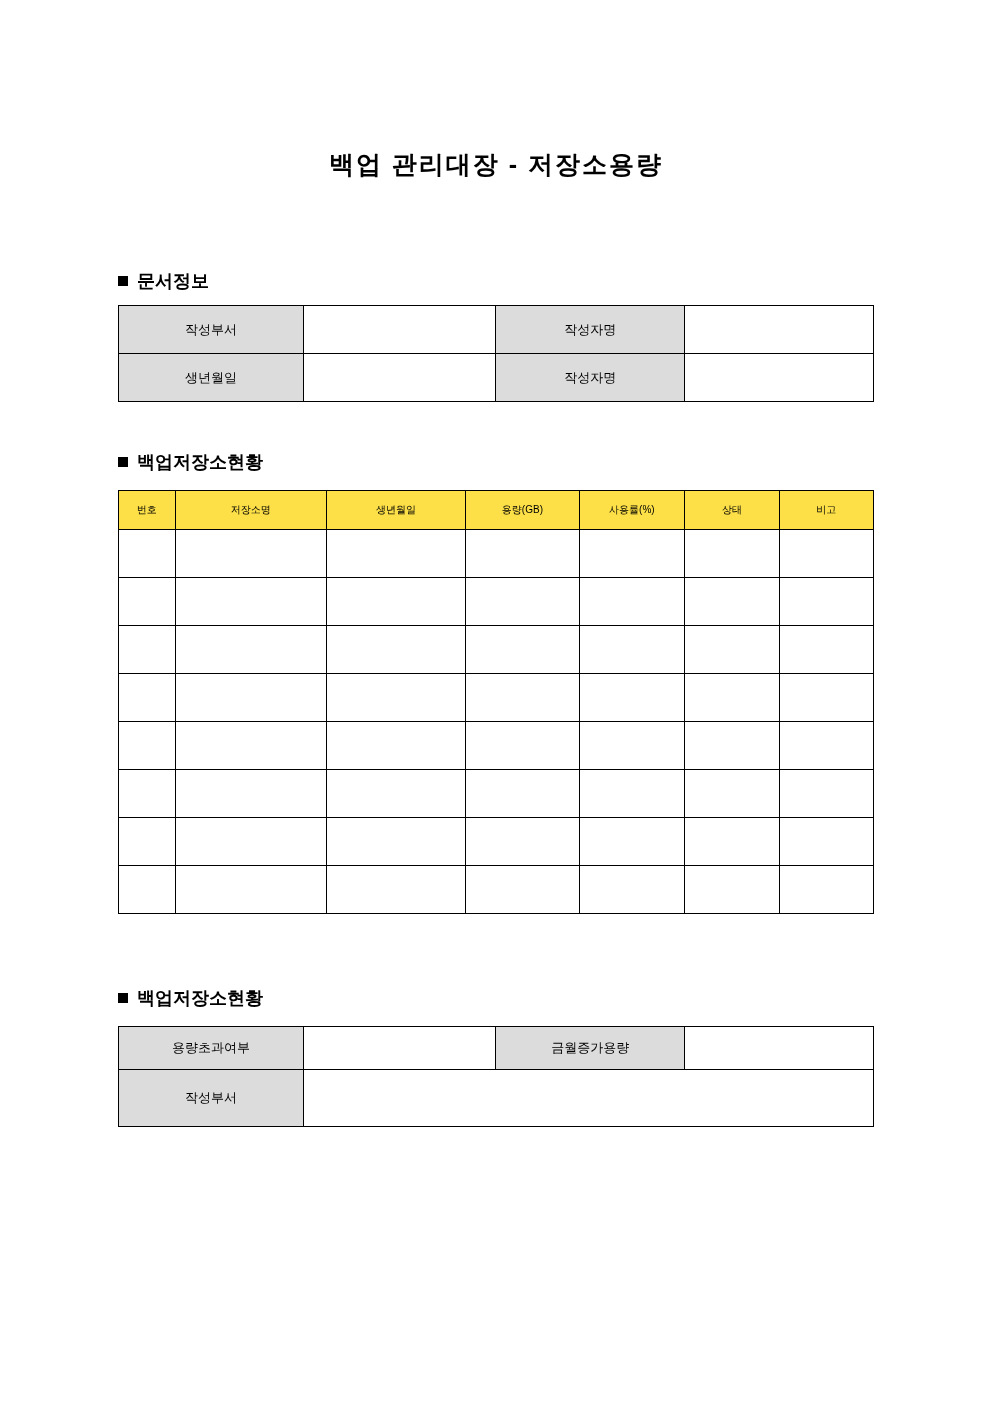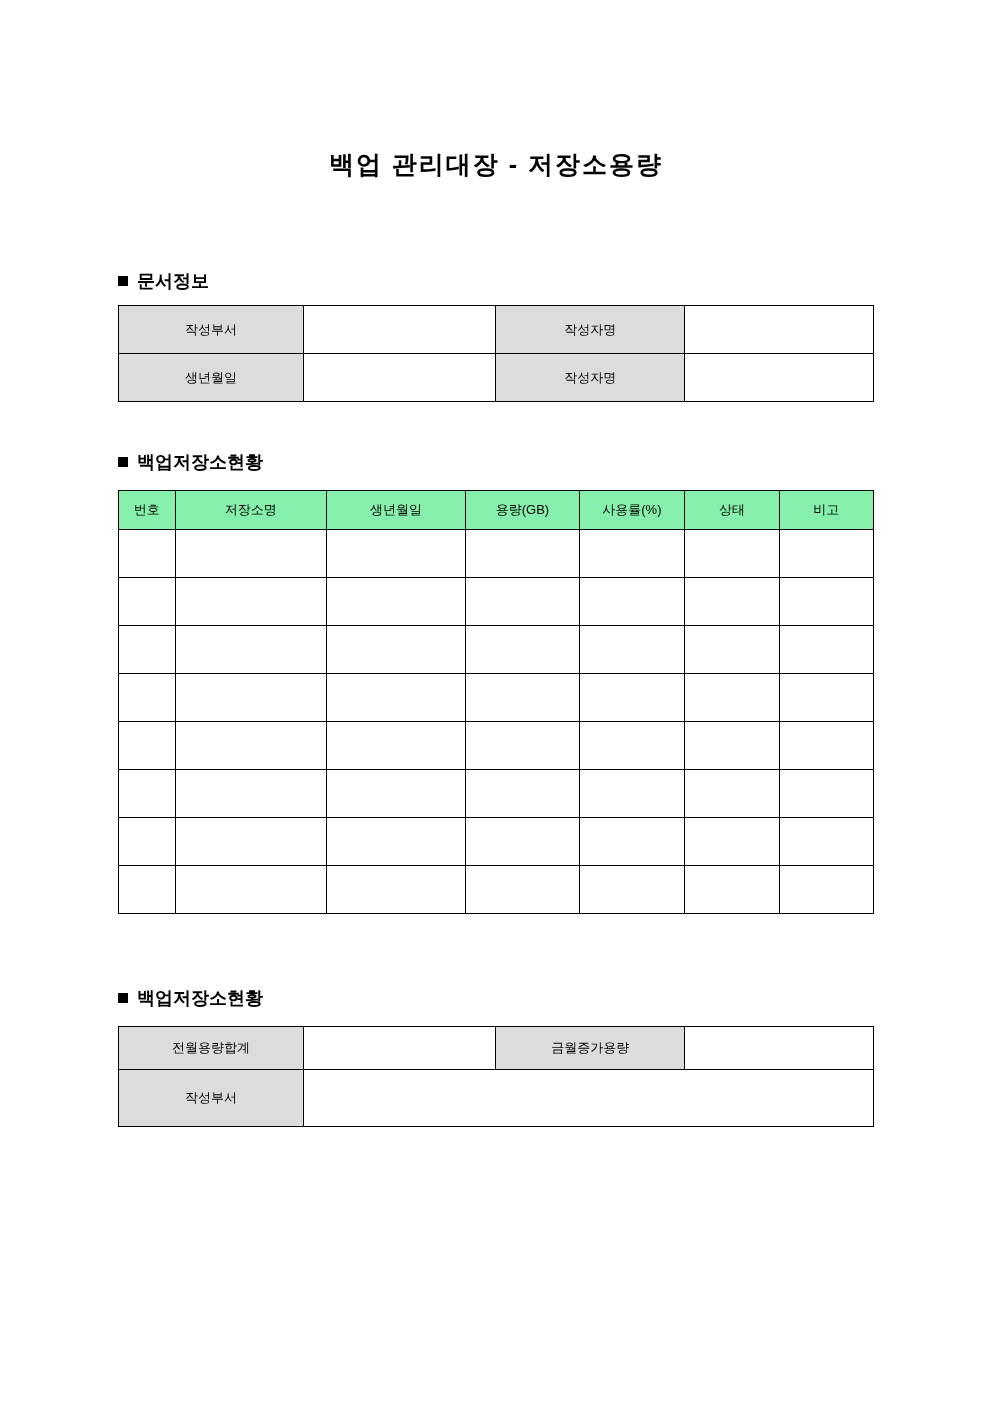--- a/index.html
+++ b/index.html
@@ -66,23 +66,23 @@
     padding: 0;
     height: 47px;
   }
   .label-cell {
     background: #dcdcdc;
   }
   .value-cell {
     background: #ffffff;
   }
   .storage-table th {
-    background: #86efac;
+    background: #fde047;
     height: 38px;
-    font-size: 13px;
+    font-size: 10px;
   }
   .storage-table td.data-cell {
     height: 47px;
     background: #ffffff;
   }
   .capacity-table td {
     height: 42px;
   }
   .capacity-table td.tall {
     height: 56px;
@@ -232,21 +232,21 @@
 
   <table class="capacity-table">
     <colgroup>
       <col style="width:24.5%">
       <col style="width:25.5%">
       <col style="width:25%">
       <col style="width:25%">
     </colgroup>
     <tbody>
       <tr>
-        <td class="label-cell">전월용량합계</td>
+        <td class="label-cell">용량초과여부</td>
         <td class="value-cell"></td>
         <td class="label-cell">금월증가용량</td>
         <td class="value-cell"></td>
       </tr>
       <tr>
         <td class="label-cell tall">작성부서</td>
         <td class="value-cell tall" colspan="3"></td>
       </tr>
     </tbody>
   </table>

